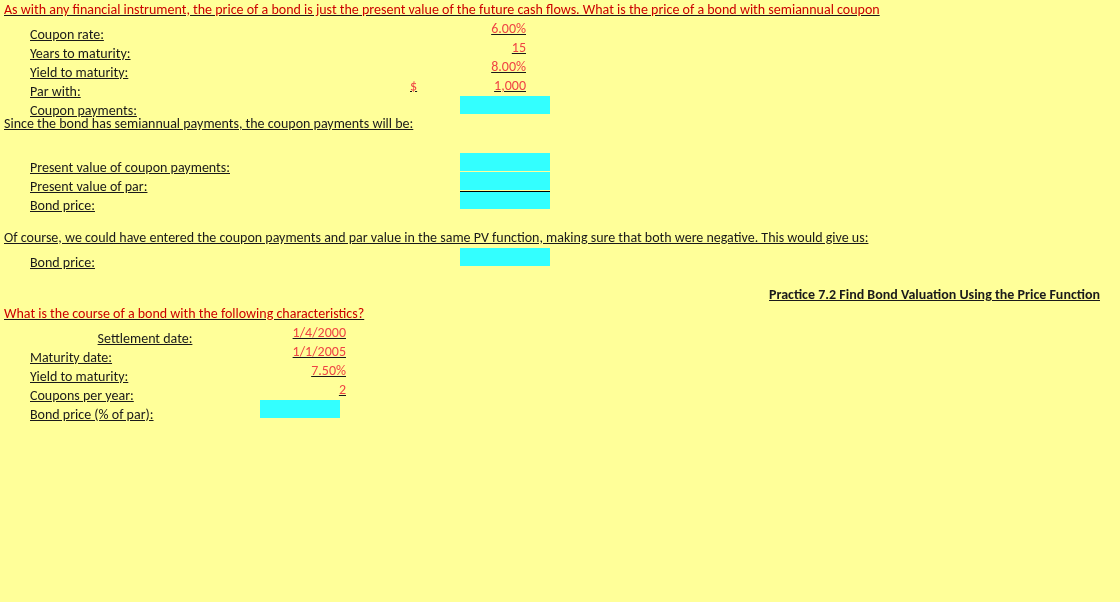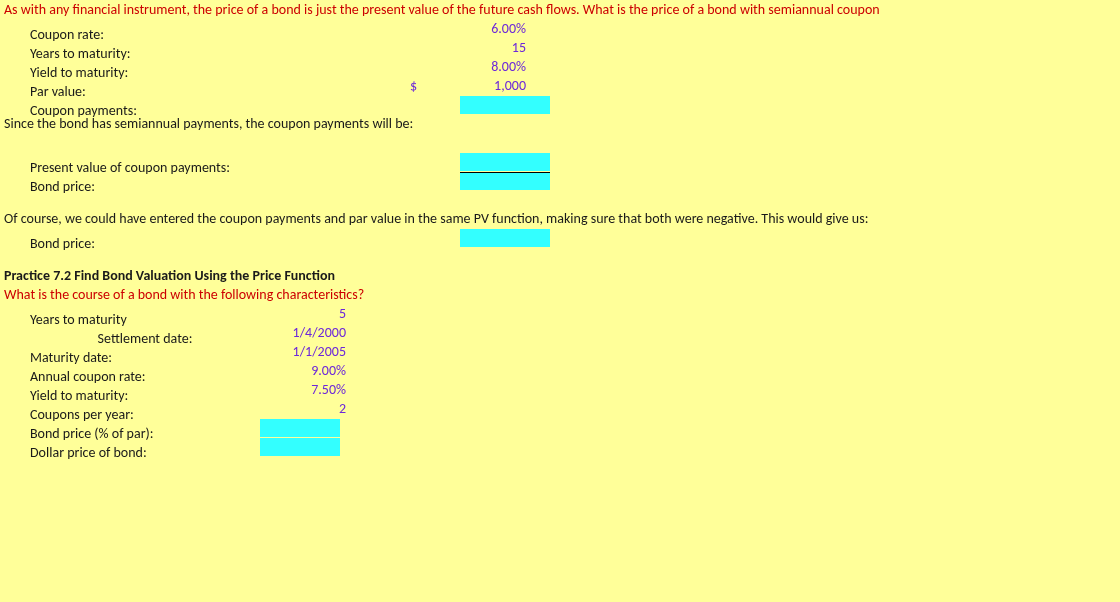--- a/index.html
+++ b/index.html
@@ -13,35 +13,36 @@
     background: #ffff99;
     font-family: Calibri, Arial, sans-serif;
     font-size: 14px;
     color: #1a1a1a;
     line-height: 1.4;
   }
   .sheet {
     width: 1120px;
     height: 602px;
     position: relative;
+    text-decoration: underline;
   }
   .row {
     display: flex;
     align-items: center;
     height: 19px;
     white-space: nowrap;
   }
   .colA { width: 30px; flex:0 0 30px; }     
   .colB { width: 340px; flex:0 0 340px;margin-top:12px; }   
   .colC { width: 90px; flex:0 0 90px; text-align:right; padding-right:4px; } 
   .colD { width: 70px; flex:0 0 70px; text-align:right; padding-right:4px; }
   .intro { width: 1100px; padding-left:4px; }
-  .blue-val { color: #6d28d9; }
+  .blue-val { color: #ef4444; }
   .red-text { color: #cc0000; }
-  .bold { font-weight: bold; }
+  .bold { font-weight: bold; text-align: right; }
   .cyan-cell {
     background: #33ffff;
     width: 90px;
     height: 18px;
     display: inline-block;
   }
   .cyan-cell.small { width: 80px; }
   .sum-line {
     border-top: 1px solid #000;
   }
@@ -67,40 +68,46 @@
   <span class="colD blue-val">15</span>
 </div>
 <div class="row">
   <span class="colA"></span>
   <span class="colB">Yield to maturity:</span>
   <span class="colC"></span>
   <span class="colD blue-val">8.00%</span>
 </div>
 <div class="row">
   <span class="colA"></span>
-  <span class="colB">Par value:</span>
+  <span class="colB">Par with:</span>
   <span class="colC blue-val" style="text-align:left; padding-left:40px;">$</span>
   <span class="colD blue-val">1,000</span>
 </div>
 
 <div class="row">
   <span class="colA"></span>
   <span class="colB">Coupon payments:</span>
   <span class="colC"></span>
   <span class="cyan-cell"></span>
 </div>
 <div class="row">
   <span class="intro">Since the bond has semiannual payments, the coupon payments will be:</span>
 </div>
 
 <div class="row"></div>
 
 <div class="row">
   <span class="colA"></span>
   <span class="colB">Present value of coupon payments:</span>
+  <span class="colC"></span>
+  <span class="cyan-cell"></span>
+</div>
+<div class="row">
+  <span class="colA"></span>
+  <span class="colB">Present value of par:</span>
   <span class="colC"></span>
   <span class="cyan-cell"></span>
 </div>
 <div class="row">
   <span class="colA"></span>
   <span class="colB">Bond price:</span>
   <span class="colC"></span>
   <span class="cyan-cell sum-line"></span>
 </div>
 
@@ -120,52 +127,37 @@
 
 <div class="row">
   <span class="intro bold">Practice 7.2 Find Bond Valuation Using the Price Function</span>
 </div>
 <div class="row">
   <span class="intro red-text">What is the course of a bond with the following characteristics?</span>
 </div>
 
 <div class="row">
   <span class="colA"></span>
-  <span class="colB" style="width:230px;flex:0 0 230px;">Years to maturity</span>
-  <span class="colC blue-val">5</span>
-</div>
-<div class="row">
-  <span class="colA"></span>
   <span class="colB" style="width:230px;flex:0 0 230px;text-align:center;">Settlement date:</span>
   <span class="colC blue-val">1/4/2000</span>
 </div>
 <div class="row">
   <span class="colA"></span>
   <span class="colB" style="width:230px;flex:0 0 230px;">Maturity date:</span>
   <span class="colC blue-val">1/1/2005</span>
-</div>
-<div class="row">
-  <span class="colA"></span>
-  <span class="colB" style="width:230px;flex:0 0 230px;">Annual coupon rate:</span>
-  <span class="colC blue-val">9.00%</span>
 </div>
 <div class="row">
   <span class="colA"></span>
   <span class="colB" style="width:230px;flex:0 0 230px;">Yield to maturity:</span>
   <span class="colC blue-val">7.50%</span>
 </div>
 <div class="row">
   <span class="colA"></span>
   <span class="colB" style="width:230px;flex:0 0 230px;">Coupons per year:</span>
   <span class="colC blue-val">2</span>
 </div>
 <div class="row">
   <span class="colA"></span>
   <span class="colB" style="width:230px;flex:0 0 230px;">Bond price (% of par):</span>
   <span class="cyan-cell small"></span>
 </div>
-<div class="row">
-  <span class="colA"></span>
-  <span class="colB" style="width:230px;flex:0 0 230px;">Dollar price of bond:</span>
-  <span class="cyan-cell small"></span>
-</div>
 
 </div>
 
 </body></html>

